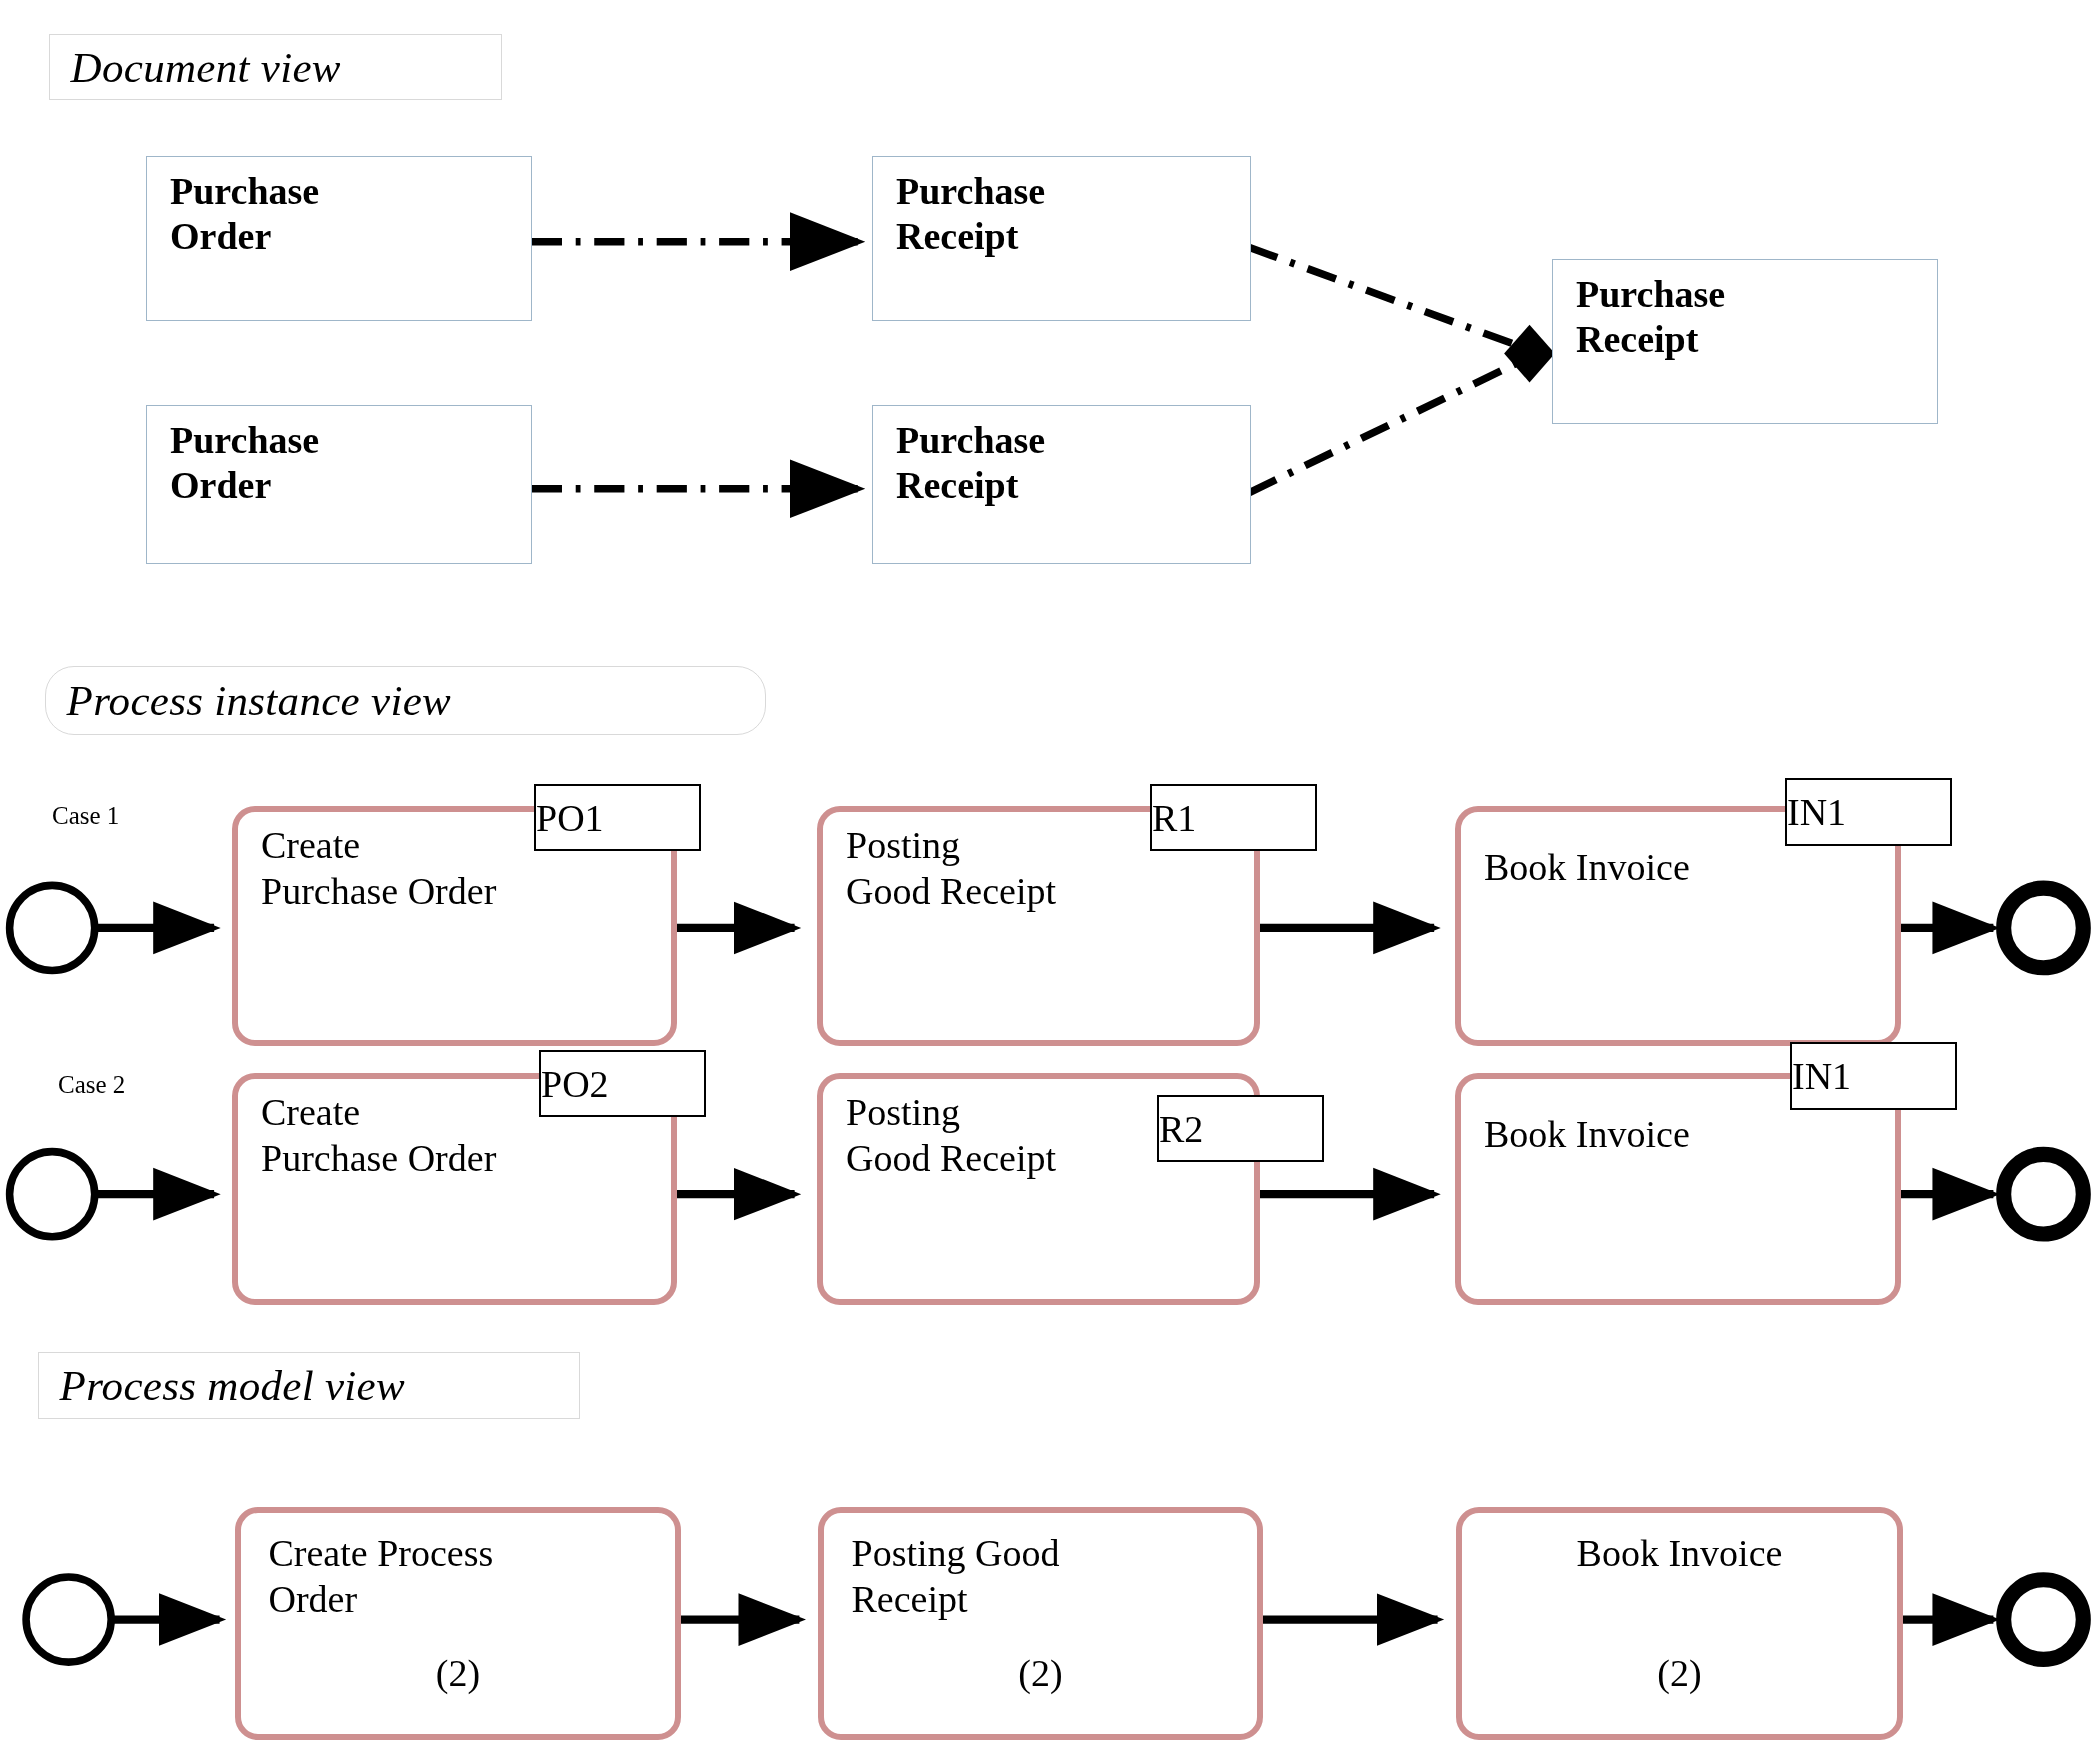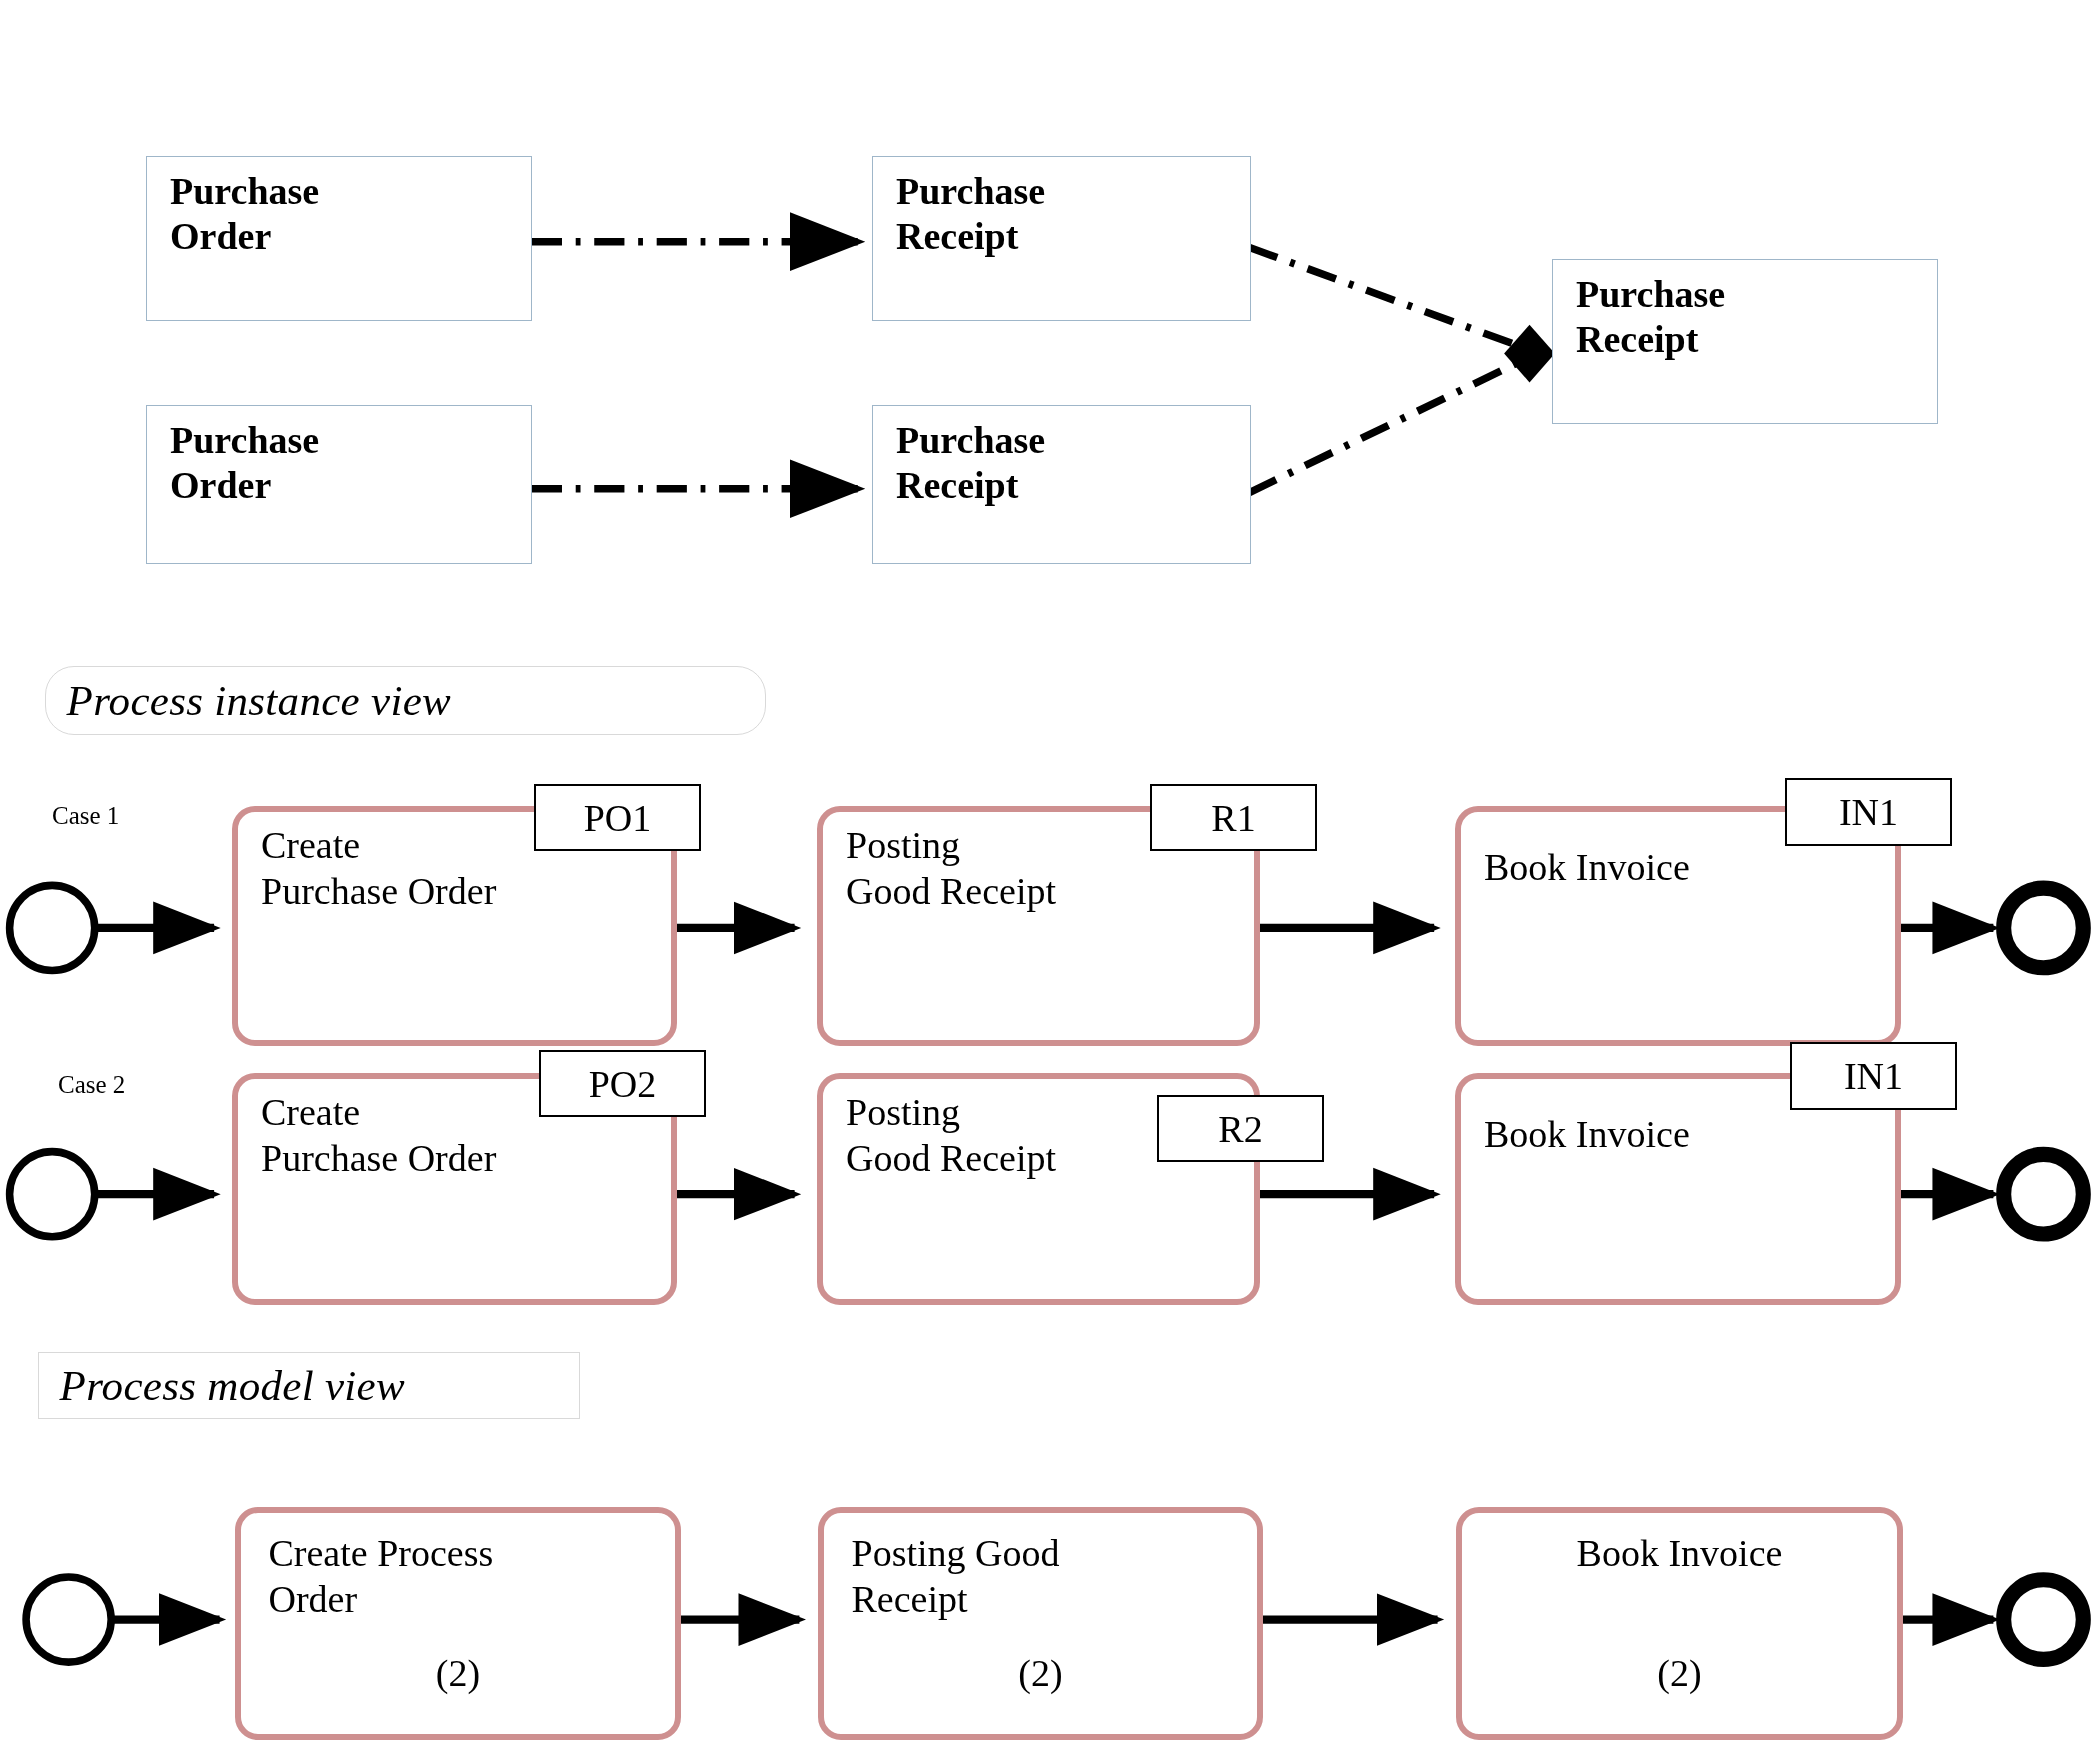--- a/index.html
+++ b/index.html
@@ -64,21 +64,21 @@
   }
 
   
   .doclabel{
     position:absolute;
     border:2.7px solid #000000;
     background:#ffffff;
     box-sizing:border-box;
     display:flex;
     align-items:center;
-    justify-content:center;
+    justify-content:flex-start;
     font-size:38px;
     color:#000;
     z-index:6;
   }
 
   
   .case-caption{
     position:absolute;
     font-size:25px;
     color:#000000;
@@ -143,20 +143,23 @@
     </g>
     <line x1="164" y1="2360" x2="320" y2="2360" stroke="#000" stroke-width="12" marker-end="url(#arrowSolid)"></line>
     <line x1="990" y1="2360" x2="1165" y2="2360" stroke="#000" stroke-width="12" marker-end="url(#arrowSolid)"></line>
     <line x1="1835" y1="2360" x2="2095" y2="2360" stroke="#000" stroke-width="12" marker-end="url(#arrowSolid)"></line>
     <line x1="2770" y1="2360" x2="2905" y2="2360" stroke="#000" stroke-width="12" marker-end="url(#arrowSolid)"></line>
     <g>
       <circle cx="2978" cy="2360" r="58" fill="#fff" stroke="#000" stroke-width="22"></circle>
     </g>
   </svg>
 
+  <div class="section-header" style="left:49px;top:34px;width:453px;height:66px;font-size:43px;">
+    <span>Document view</span>
+  </div>
 
   <div class="section-header" style="left:45px;top:666px;width:721px;height:69px;font-size:43px;border-radius:29px;">
     <span>Process instance view</span>
   </div>
 
   <div class="section-header" style="left:38px;top:1352px;width:542px;height:67px;font-size:43px;">
     <span>Process model view</span>
   </div>
 
   <div class="doc-box" style="left:146px;top:156px;width:386px;height:165px;">

